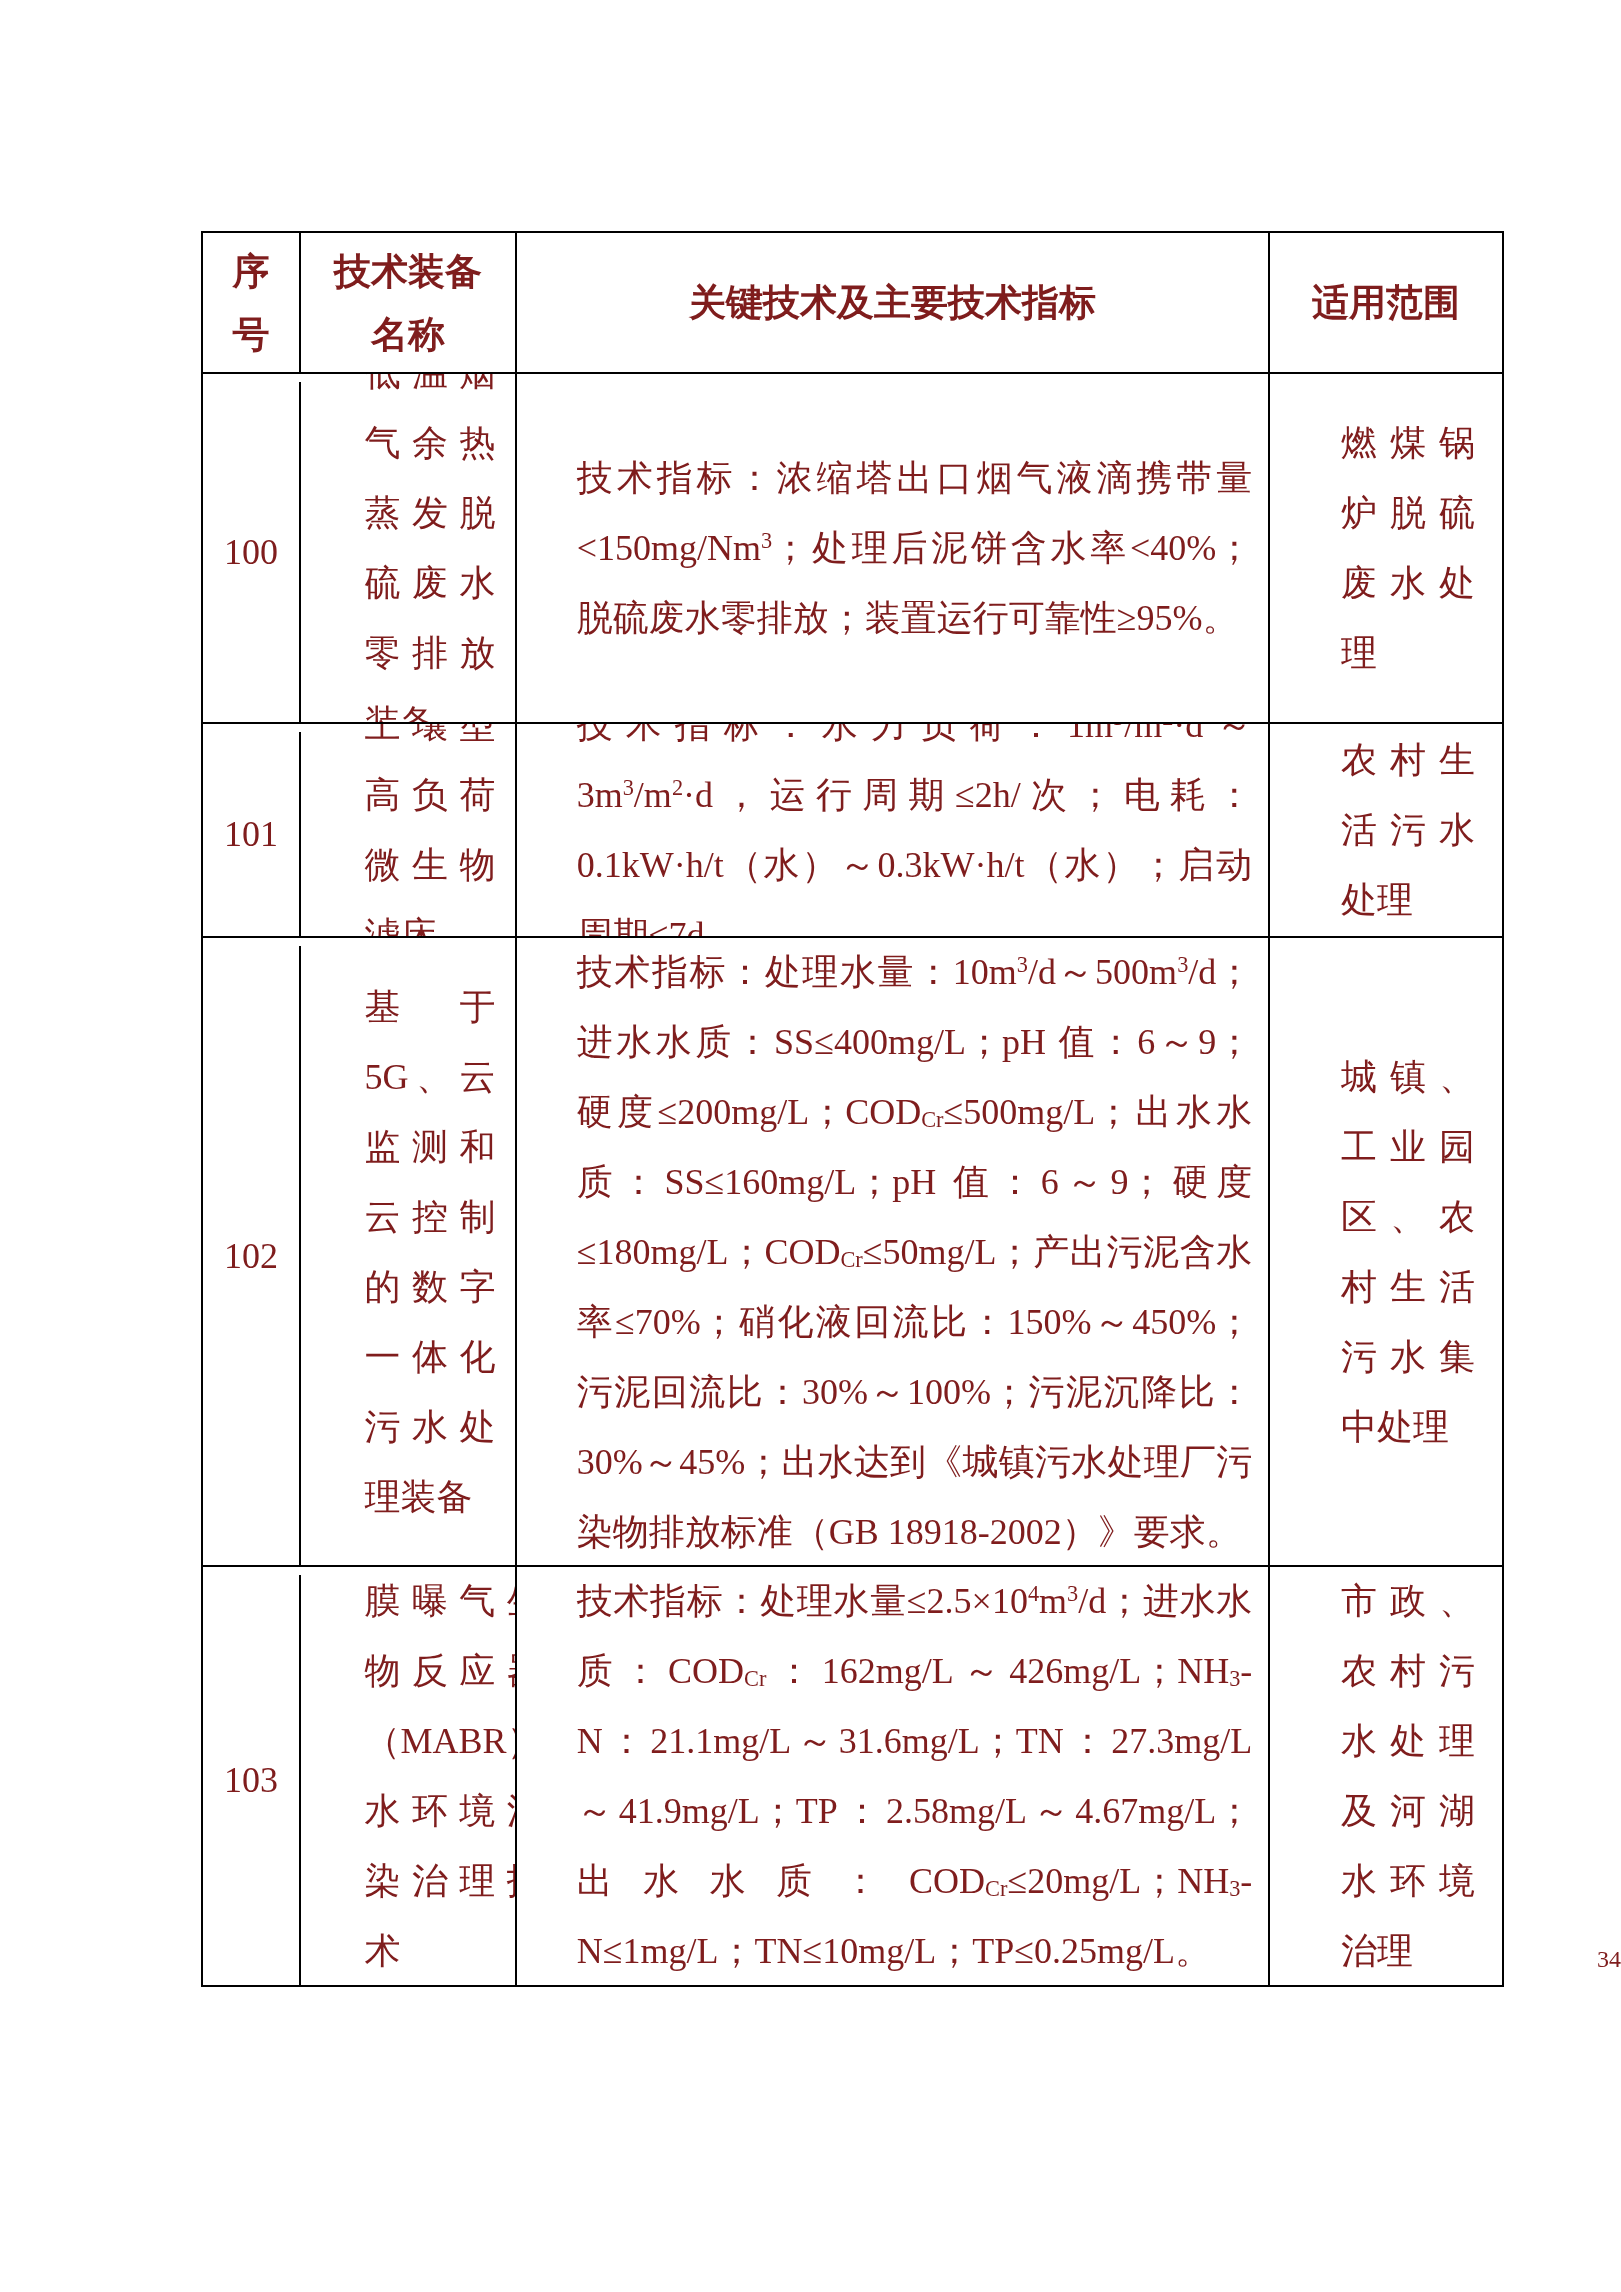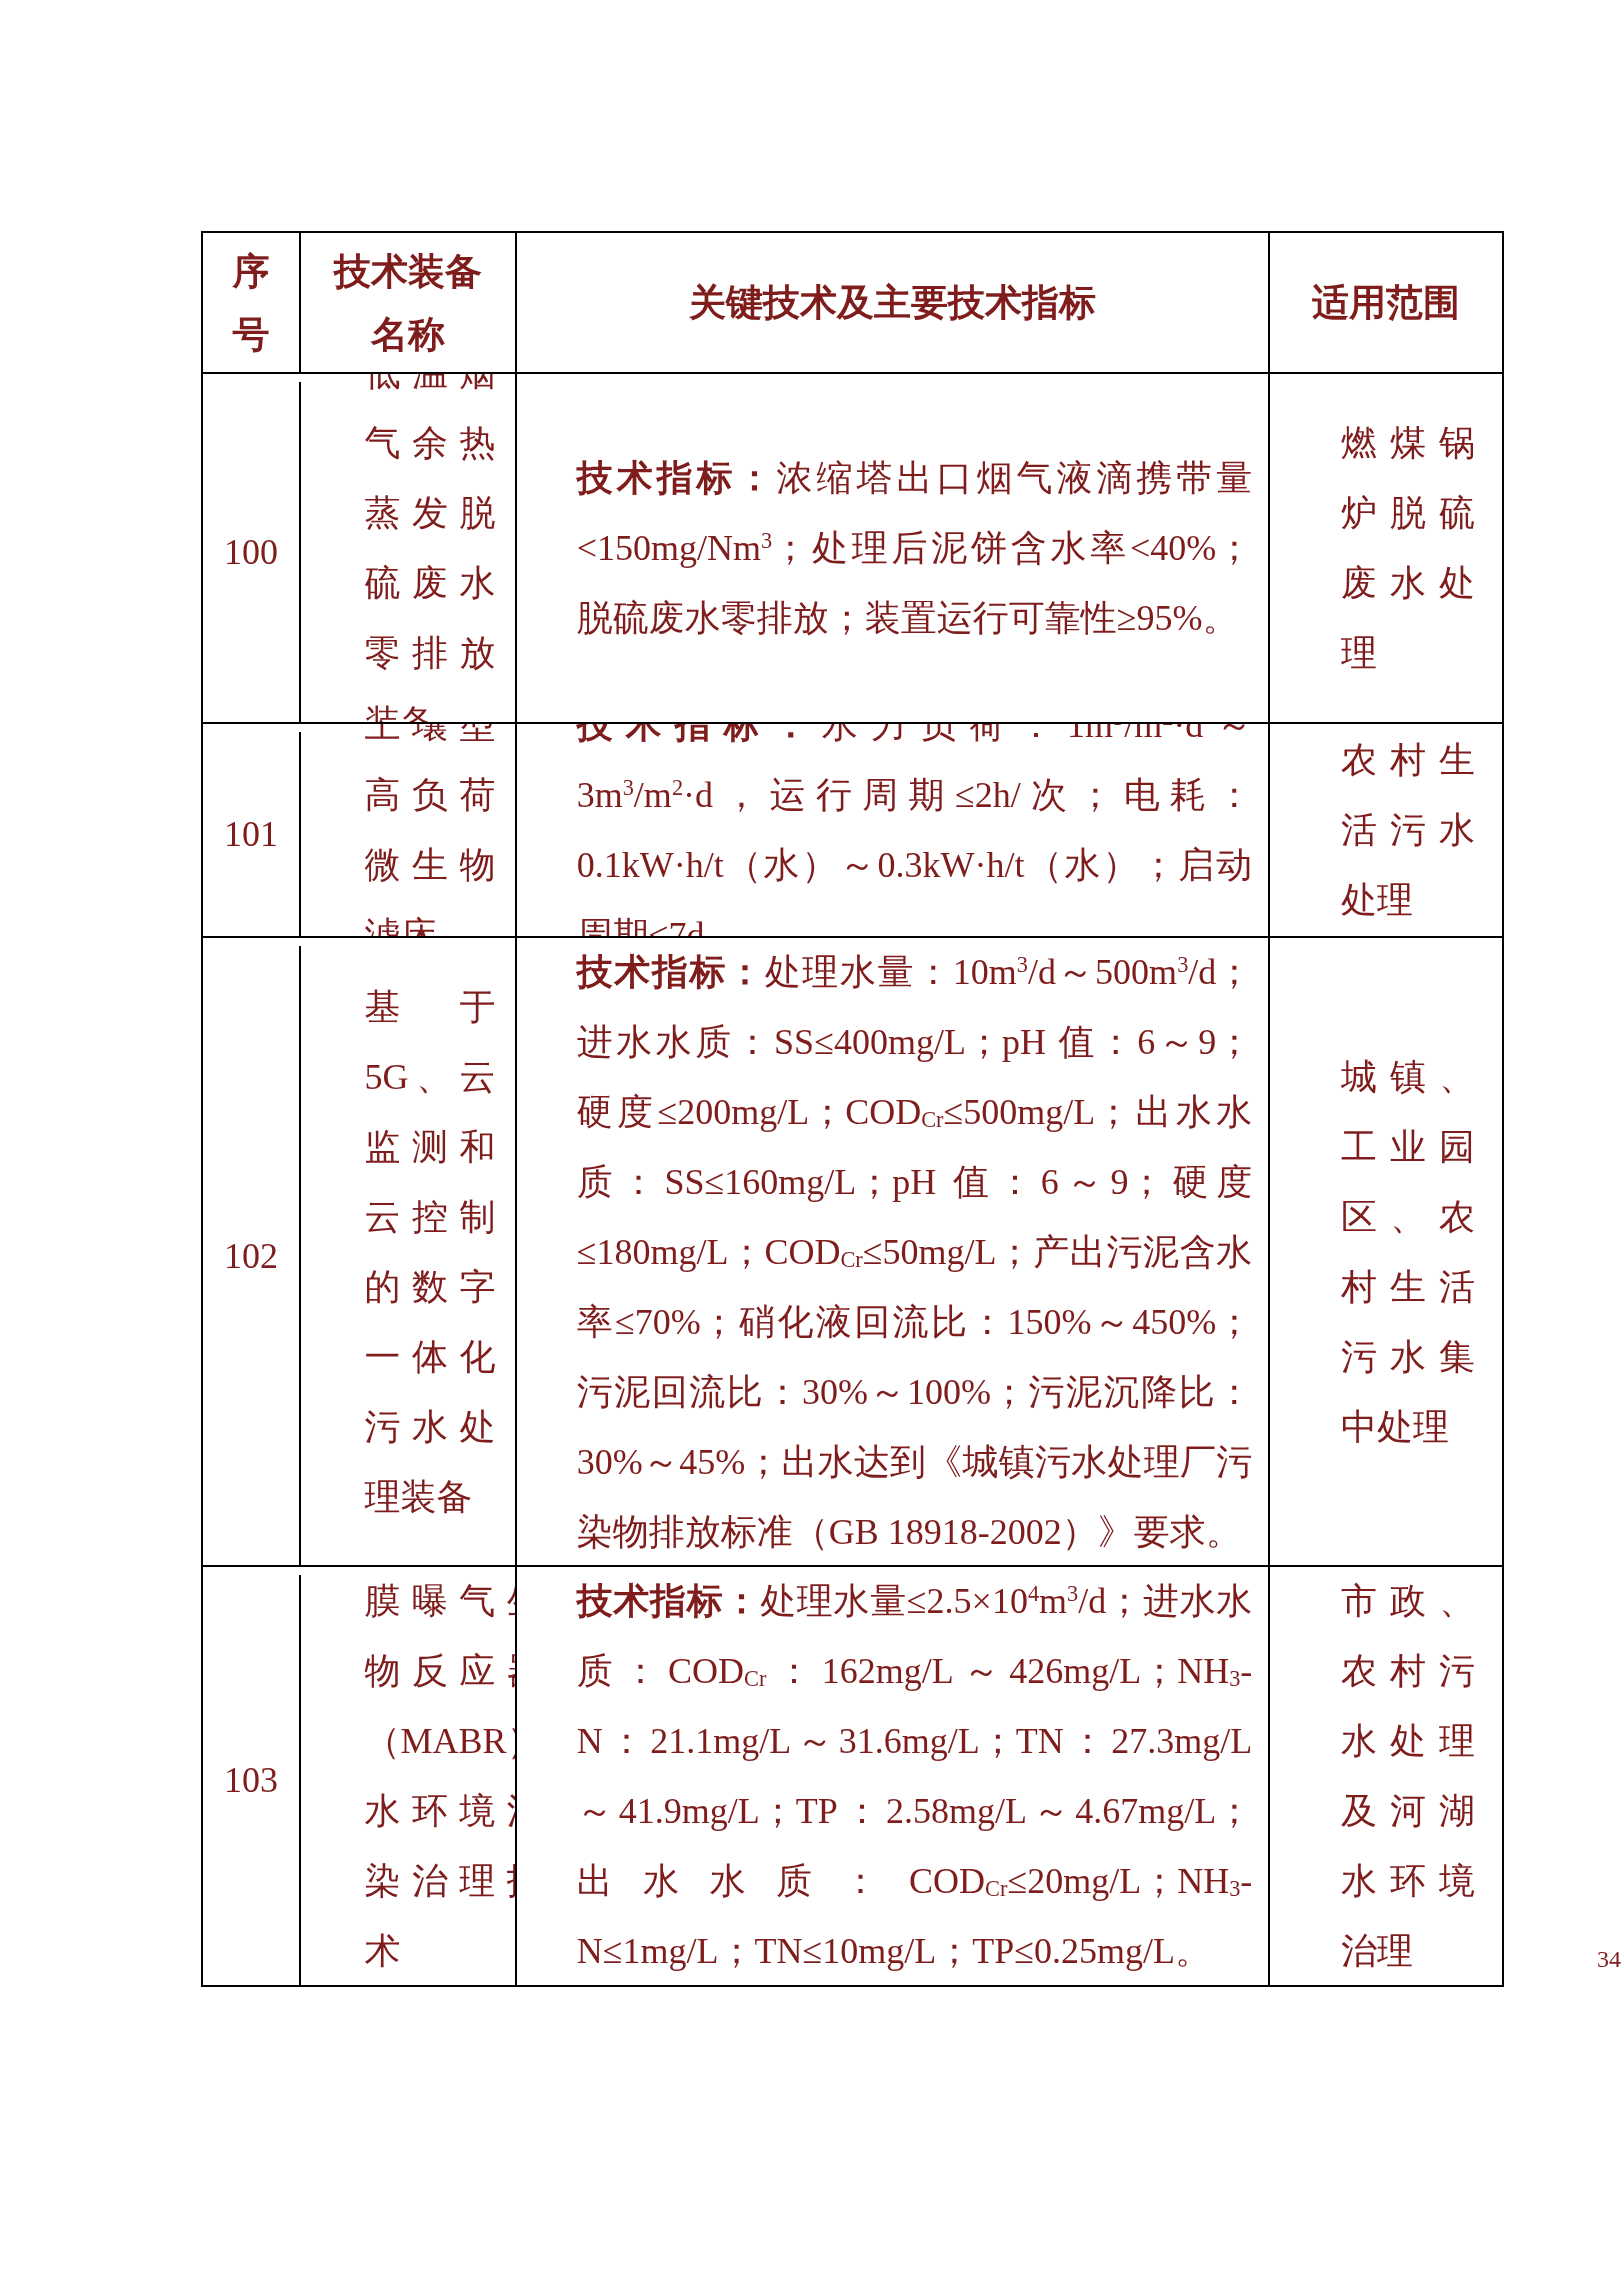--- a/index.html
+++ b/index.html
@@ -38,21 +38,21 @@
   .txt{
     width:100%;
     font-size:36px;line-height:70px;
     text-align:justify;text-justify:inter-character;margin-left:44px;
   }
   .name .txt{padding:0 19.6px;}
   .ind  .txt{padding:0 15.7px;}
   .scope .txt{padding:0 27px;}
   .txt b{
     font-family:"Liberation Sans","DejaVu Sans",sans-serif;
-    font-weight:700;
+    font-weight:400;
   }
   sup,sub{font-size:0.62em;line-height:0;}
   sup{vertical-align:0.55em;}
   sub{vertical-align:-0.12em;}
   .pageno{
     position:absolute;left:0;top:1940px;width:100%;
     text-align:right;font-size:24px;line-height:39px;
   }
 </style>
 </head>

